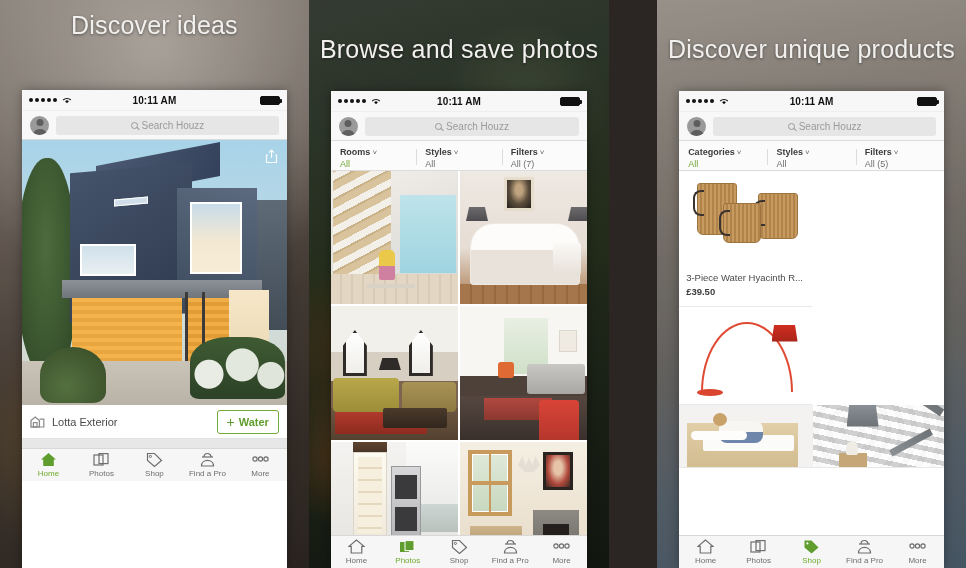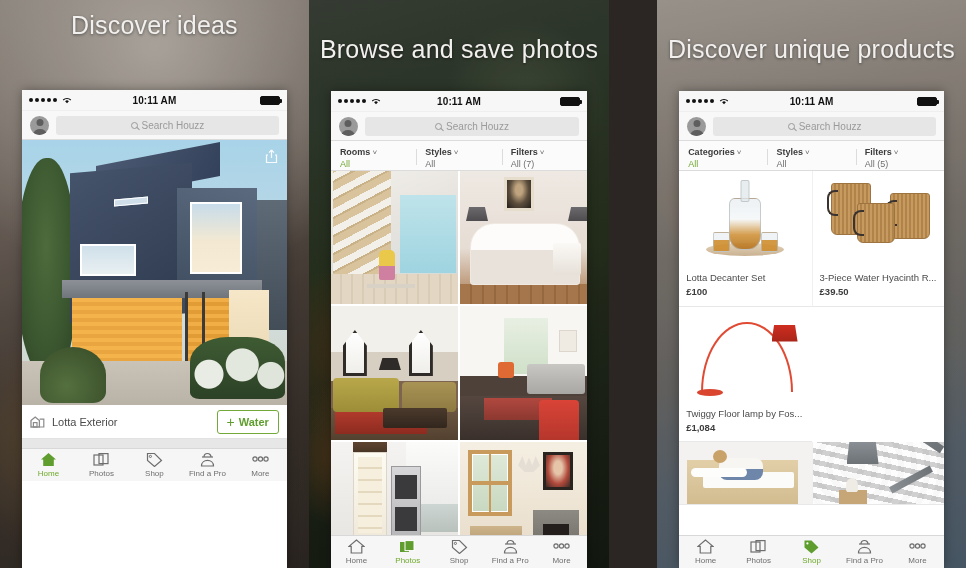--- a/index.html
+++ b/index.html
@@ -269,21 +269,21 @@
     background: linear-gradient(180deg,#b5aea6 0%, #aaa39a 70%, #9e978e 100%);
   }
   .cabinet {
     position:absolute; right:0; top:0; bottom:0; width:34px;
     background: linear-gradient(90deg,#cfc9c1,#e3ded7);
   }
 
   
   .tabbar {
     height: 33px; background: #f6f6f6; border-top: 1px solid #d8d8d8;
-    display: flex; align-items: flex-start; padding-top: 2px;
+    display: flex; align-items: flex-start; padding-top: 2px; justify-content: flex-end;
   }
   .tab {
     flex: 1; display: flex; flex-direction: column; align-items: center; gap: 1px;
   }
   .tab-ico { height: 17px; display:flex; align-items:center; justify-content:center; }
   .tab-lbl { font-size: 8px; color: #6e6e6e; }
   .tab.active .tab-lbl { color: #6faa2c; }
 
   
   .grid {
@@ -957,54 +957,37 @@
         <div class="filter-cell">
           <div class="filter-title"><span>Filters</span><span class="chev">˅</span></div>
           <div class="filter-val">All (5)</div>
         </div>
       </div>
 
       <div class="prodwrap">
         <div class="prodrow">
           <div class="prodcell">
             <div class="prodimg">
-              <div class="dec-tray"></div>
-                <div class="dec-g1"></div>
-                <div class="dec-g2"></div>
-              <div class="dec-bottle"></div>
-                <div class="dec-neck"></div>
-            </div>
-            <div class="prodmeta">
-              <div class="prodname">Lotta Decanter Set</div>
-              <div class="prodprice">£100</div>
-            </div>
-          </div>
-          <div class="prodcell">
-            <div class="prodimg">
               <div class="bk bk1"></div>
                 <div class="bk bk2"></div>
                 <div class="bk bk3"></div>
             </div>
             <div class="prodmeta">
               <div class="prodname">3-Piece Water Hyacinth R...</div>
               <div class="prodprice">£39.50</div>
             </div>
           </div>
         </div>
 
         <div class="prodrow">
           <div class="prodcell">
             <div class="prodimg">
               <div class="lamp-arc"></div>
                 <div class="lamp-base"></div>
                 <div class="lamp-shade"></div>
-            </div>
-            <div class="prodmeta">
-              <div class="prodname">Twiggy Floor lamp by Fos...</div>
-              <div class="prodprice">£1,084</div>
             </div>
           </div>
         </div>
 
         <div class="prodrow">
           <div class="prodcell">
             <div class="prodimg" style="height:62px;background:#f3f2f0">
               <div class="bed-frame"></div>
                 <div class="bed-mat"></div>
               <div class="bed-kid"></div>

